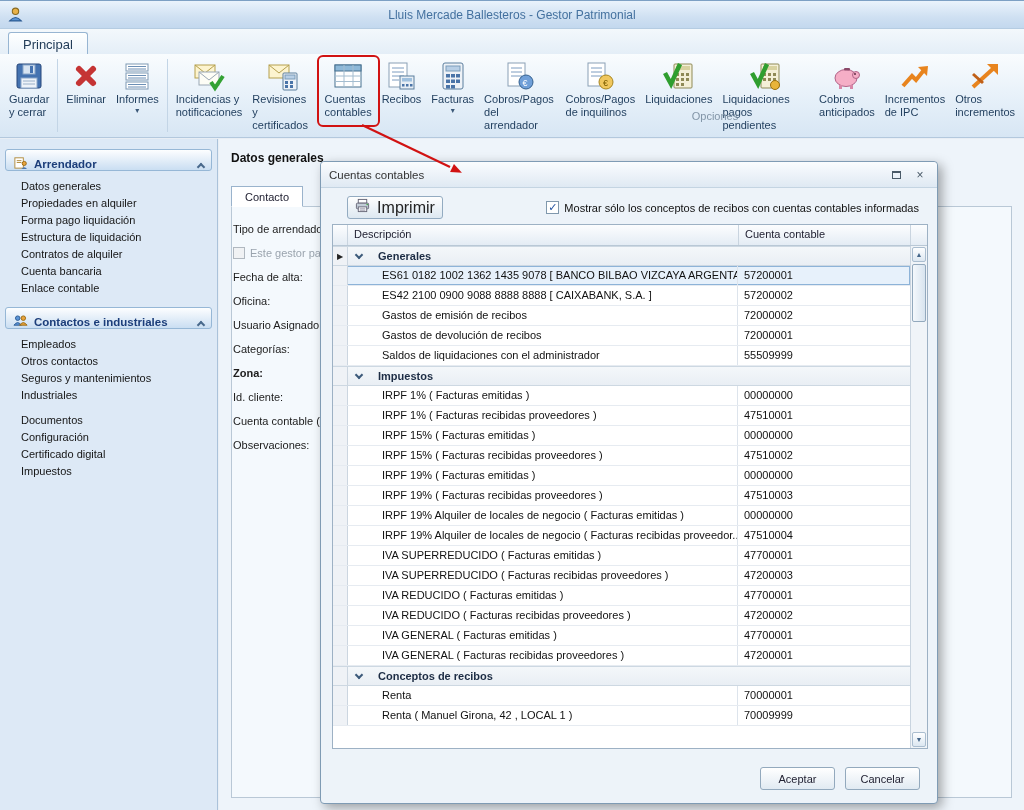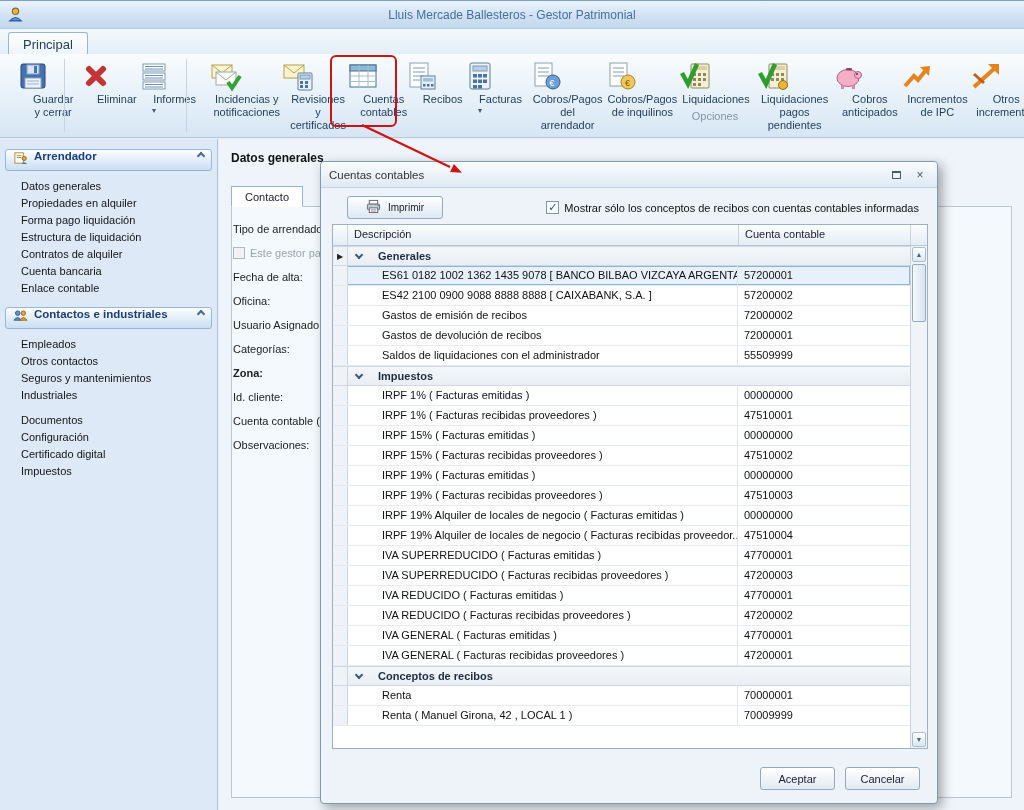--- a/index.html
+++ b/index.html
@@ -22,31 +22,31 @@
 
   
   .ribbon { position:absolute; top:53px; left:0; right:0; height:84px;
     background:linear-gradient(#f9fcfe,#e6f0f9 55%,#d7e6f4); border-bottom:1px solid #b3c8dd;
     display:flex; align-items:flex-start; padding:3px 4px; overflow:hidden; }
   .rb { display:flex; flex-direction:column; align-items:center; padding:2px 5px; margin:1px 0;
     min-width:46px; height:66px; border-radius:3px; cursor:pointer; }
   .rb-hl { outline:2px solid #d11; outline-offset:1px; }
   .ricon { width:32px; height:32px; flex:none; }
   .ricon svg { width:100%; height:100%; }
-  .rlabel { font-size:11px; color:#1e3c5c; text-align:center; white-space:pre-line; line-height:13px; margin-top:1px;margin-left:41px; }
+  .rlabel { font-size:11px; color:#1e3c5c; white-space:pre-line; line-height:13px; margin-top:1px; }
   .rdrop { font-size:8px; color:#3a5878; line-height:8px; margin-top:1px; }
   .rsep { width:1px; align-self:stretch; background:#c3d5e6; margin:2px 3px; }
   .ribbon-grouplabel { position:absolute; top:109px; left:640px; width:150px; text-align:center;
     font-size:11px; color:#8295a7; pointer-events:none; }
 
   
   .sidebar { position:absolute; top:138px; left:0; width:218px; bottom:0;
     background:#dde9f6; border-right:1px solid #aac2da; padding:6px 5px; }
   .side-header { height:22px; background:linear-gradient(#fdfeff,#cadef2); border:1px solid #96b7d6;
-    border-radius:3px; display:flex; align-items:flex-start; padding:0 7px; margin-top:9px; cursor:pointer; }
+    border-radius:3px; display:flex; align-items:flex-end; padding:0 7px; margin-top:9px; cursor:pointer; }
   .side-header:first-child { margin-top:4px; }
   .sicon { width:15px; height:15px; flex:none; }
   .sicon svg { width:100%; height:100%; }
   .shlabel { font-weight:bold; color:#1c3e7a; font-size:11.5px; flex:1; margin-left:6px; }
   .chev { width:6px; height:6px; border-left:2px solid #49698c; border-bottom:2px solid #49698c; display:inline-block; flex:none; }
   .chev-up { transform:rotate(135deg); margin-top:3px; }
   .chev-down { transform:rotate(-45deg); margin-top:-2px; border-color:#3c5a7a; }
   .side-items { padding:6px 0 2px 16px; }
   .side-item { font-size:11px; color:#151515; padding:2.5px 0; cursor:pointer; }
 
@@ -68,21 +68,21 @@
   .dialog-titlebar { height:26px; background:linear-gradient(#fafcfe,#dfe9f3);
     border-bottom:1px solid #c4d4e2; border-radius:4px 4px 0 0; display:flex; align-items:center; padding:0 8px; }
   .dialog-title { font-size:11.5px; color:#333; flex:1; }
   .win-btn { width:18px; height:16px; display:flex; align-items:center; justify-content:center;
     font-size:12px; color:#4a5a68; margin-left:6px; cursor:pointer; }
   .restore-glyph { width:9px; height:8px; border:1px solid #4a5a68; border-top-width:2px; display:inline-block; }
 
   .dlg-toolbar { display:flex; align-items:center; padding:8px 10px 6px 26px; }
   .print-btn { display:flex; align-items:center; justify-content:center; gap:7px; width:96px; height:23px;
     background:linear-gradient(#fefefe,#dde8f1); border:1px solid #93abc1; border-radius:3px;
-    font-size:10px; color:#222; cursor:pointer; }
+    font-size:16px; color:#222; cursor:pointer; }
   .print-btn svg { width:15px; height:15px; }
   .dlg-check { margin-left:auto; margin-right:8px; display:flex; align-items:center; gap:5px;
     font-size:11px; color:#111; cursor:pointer; }
   .checkbox-box { width:13px; height:13px; background:#fff; border:1px solid #8098ad;
     display:inline-flex; align-items:center; justify-content:center; color:#2050a0; font-size:11px; font-weight:bold; flex:none; }
 
   .grid { position:absolute; left:11px; top:62px; width:596px; height:525px;
     background:#fff; border:1px solid #9db1c4; display:flex; flex-direction:column; }
   .grid-header { display:flex; height:21px; background:linear-gradient(#fcfdfe,#e4ecf4);
     border-bottom:1px solid #b9c8d6; font-size:11px; color:#223; flex:none; }

